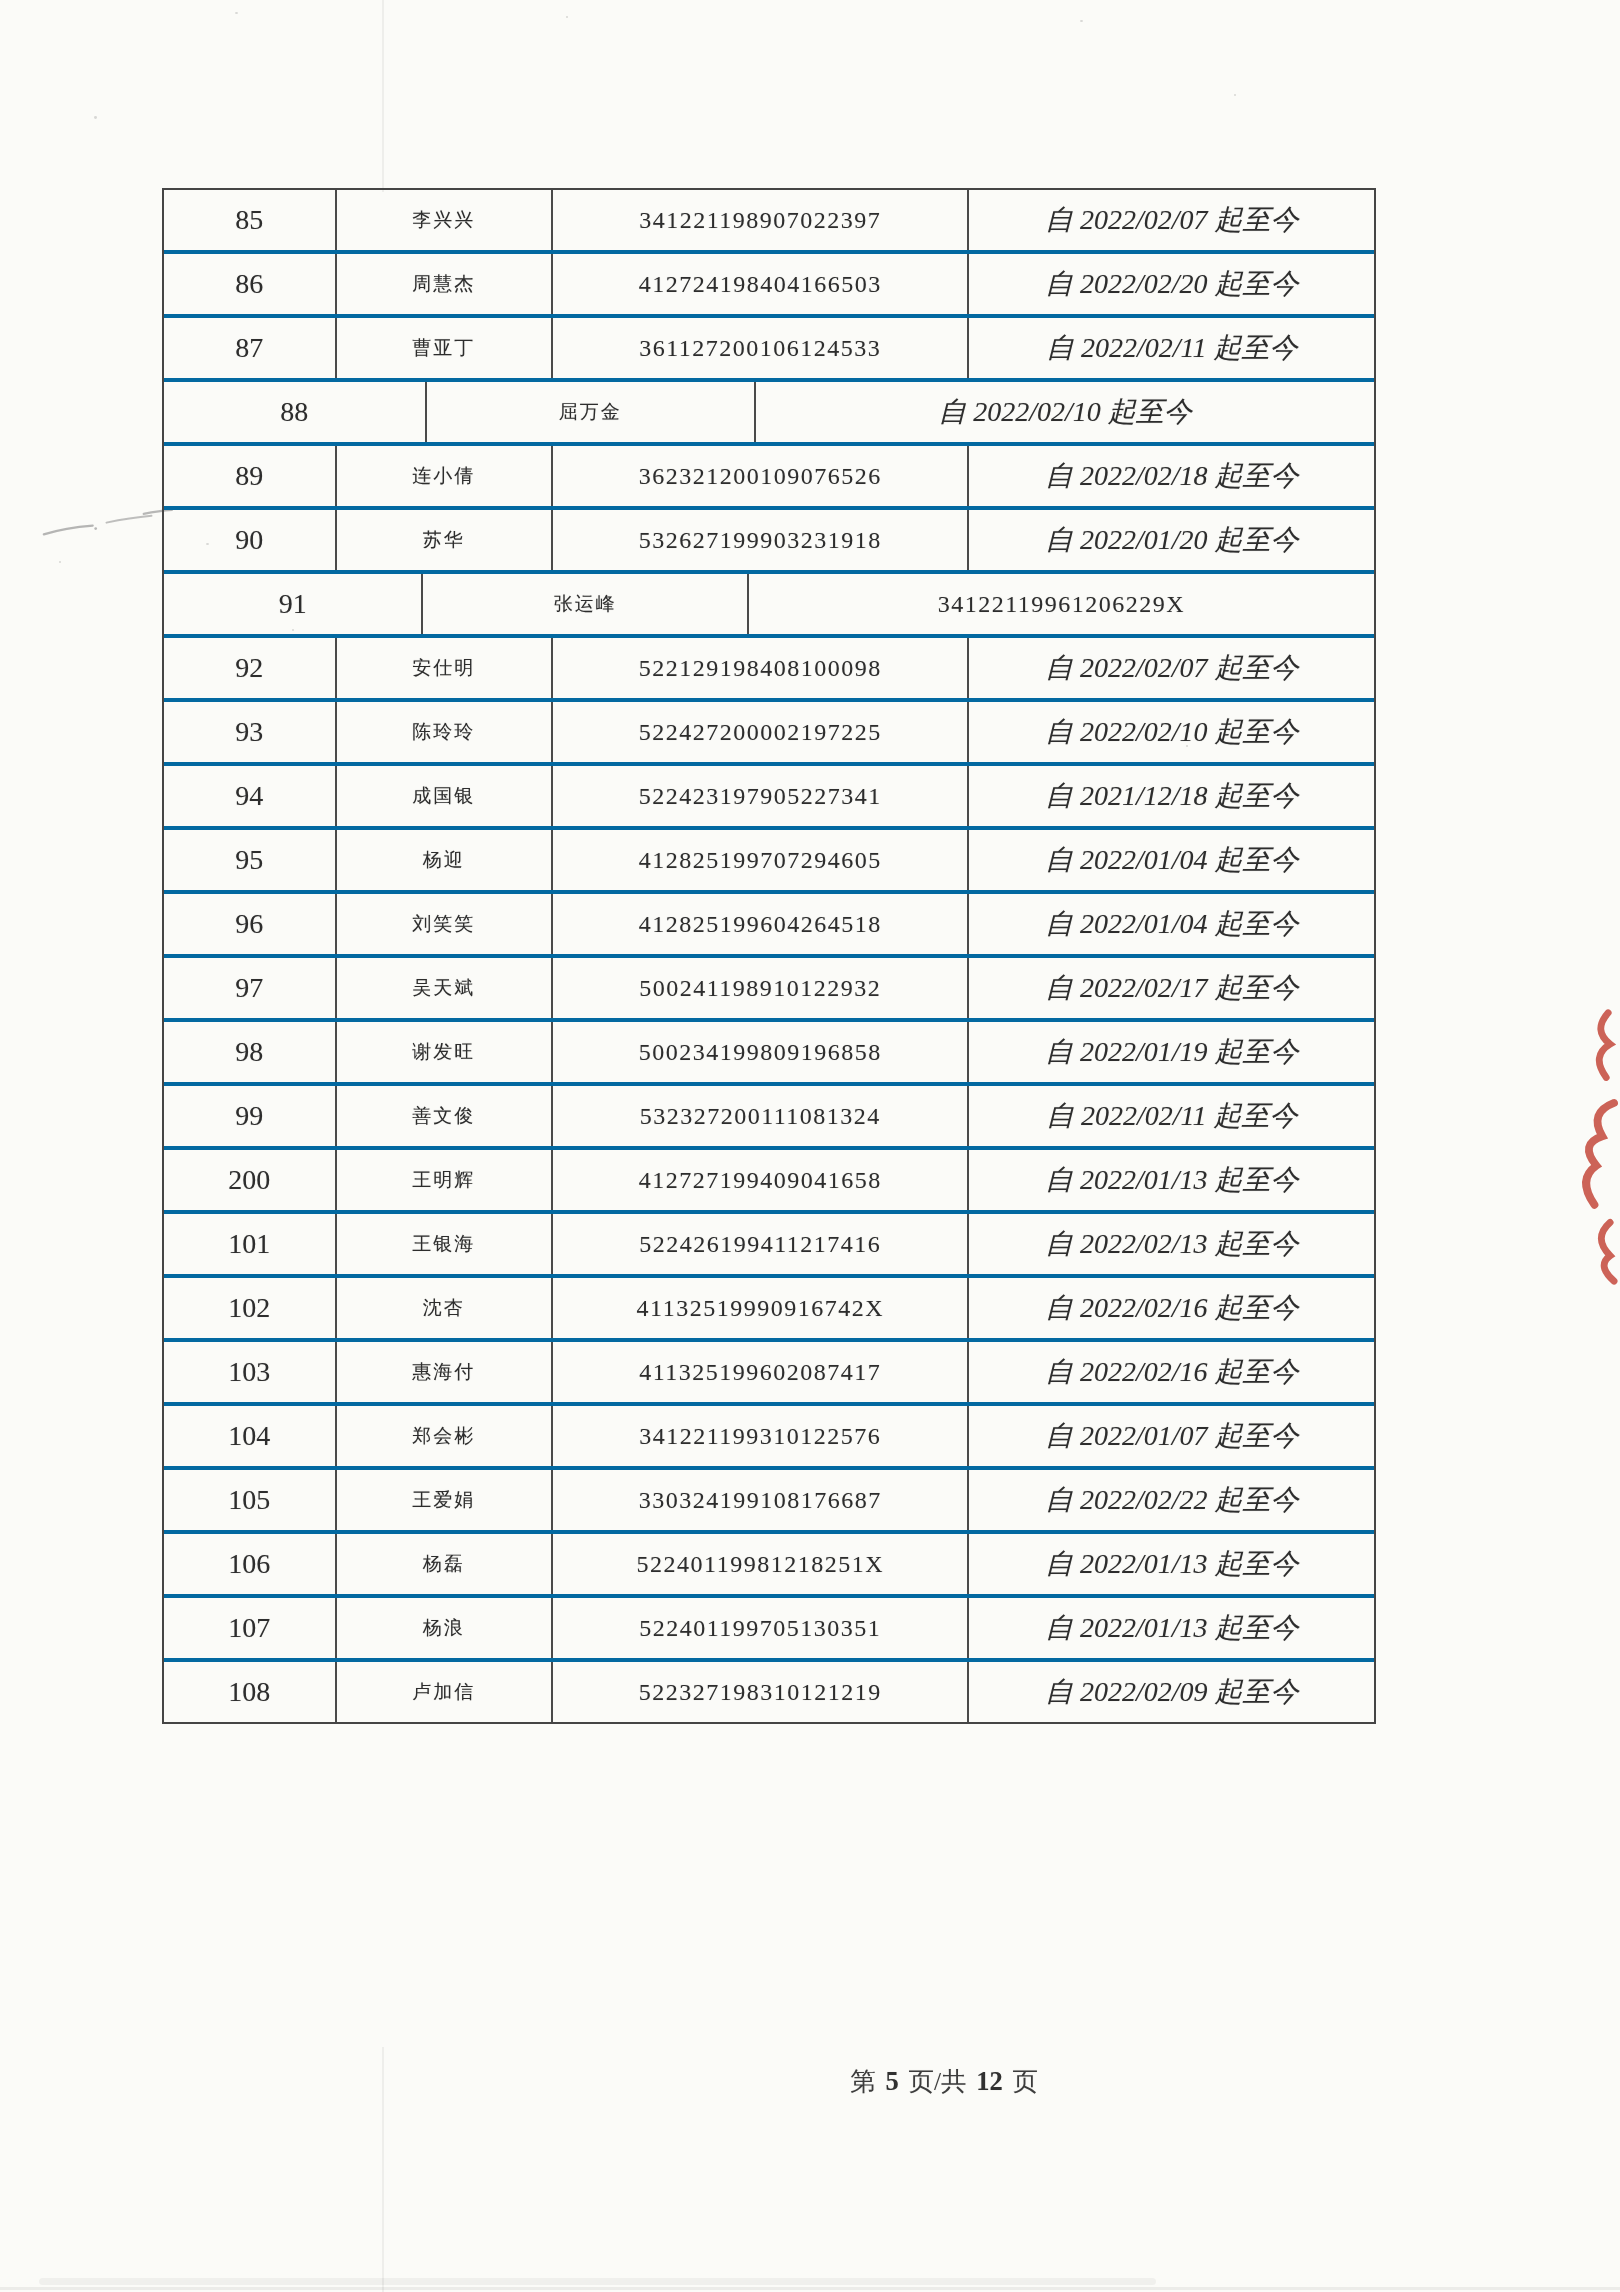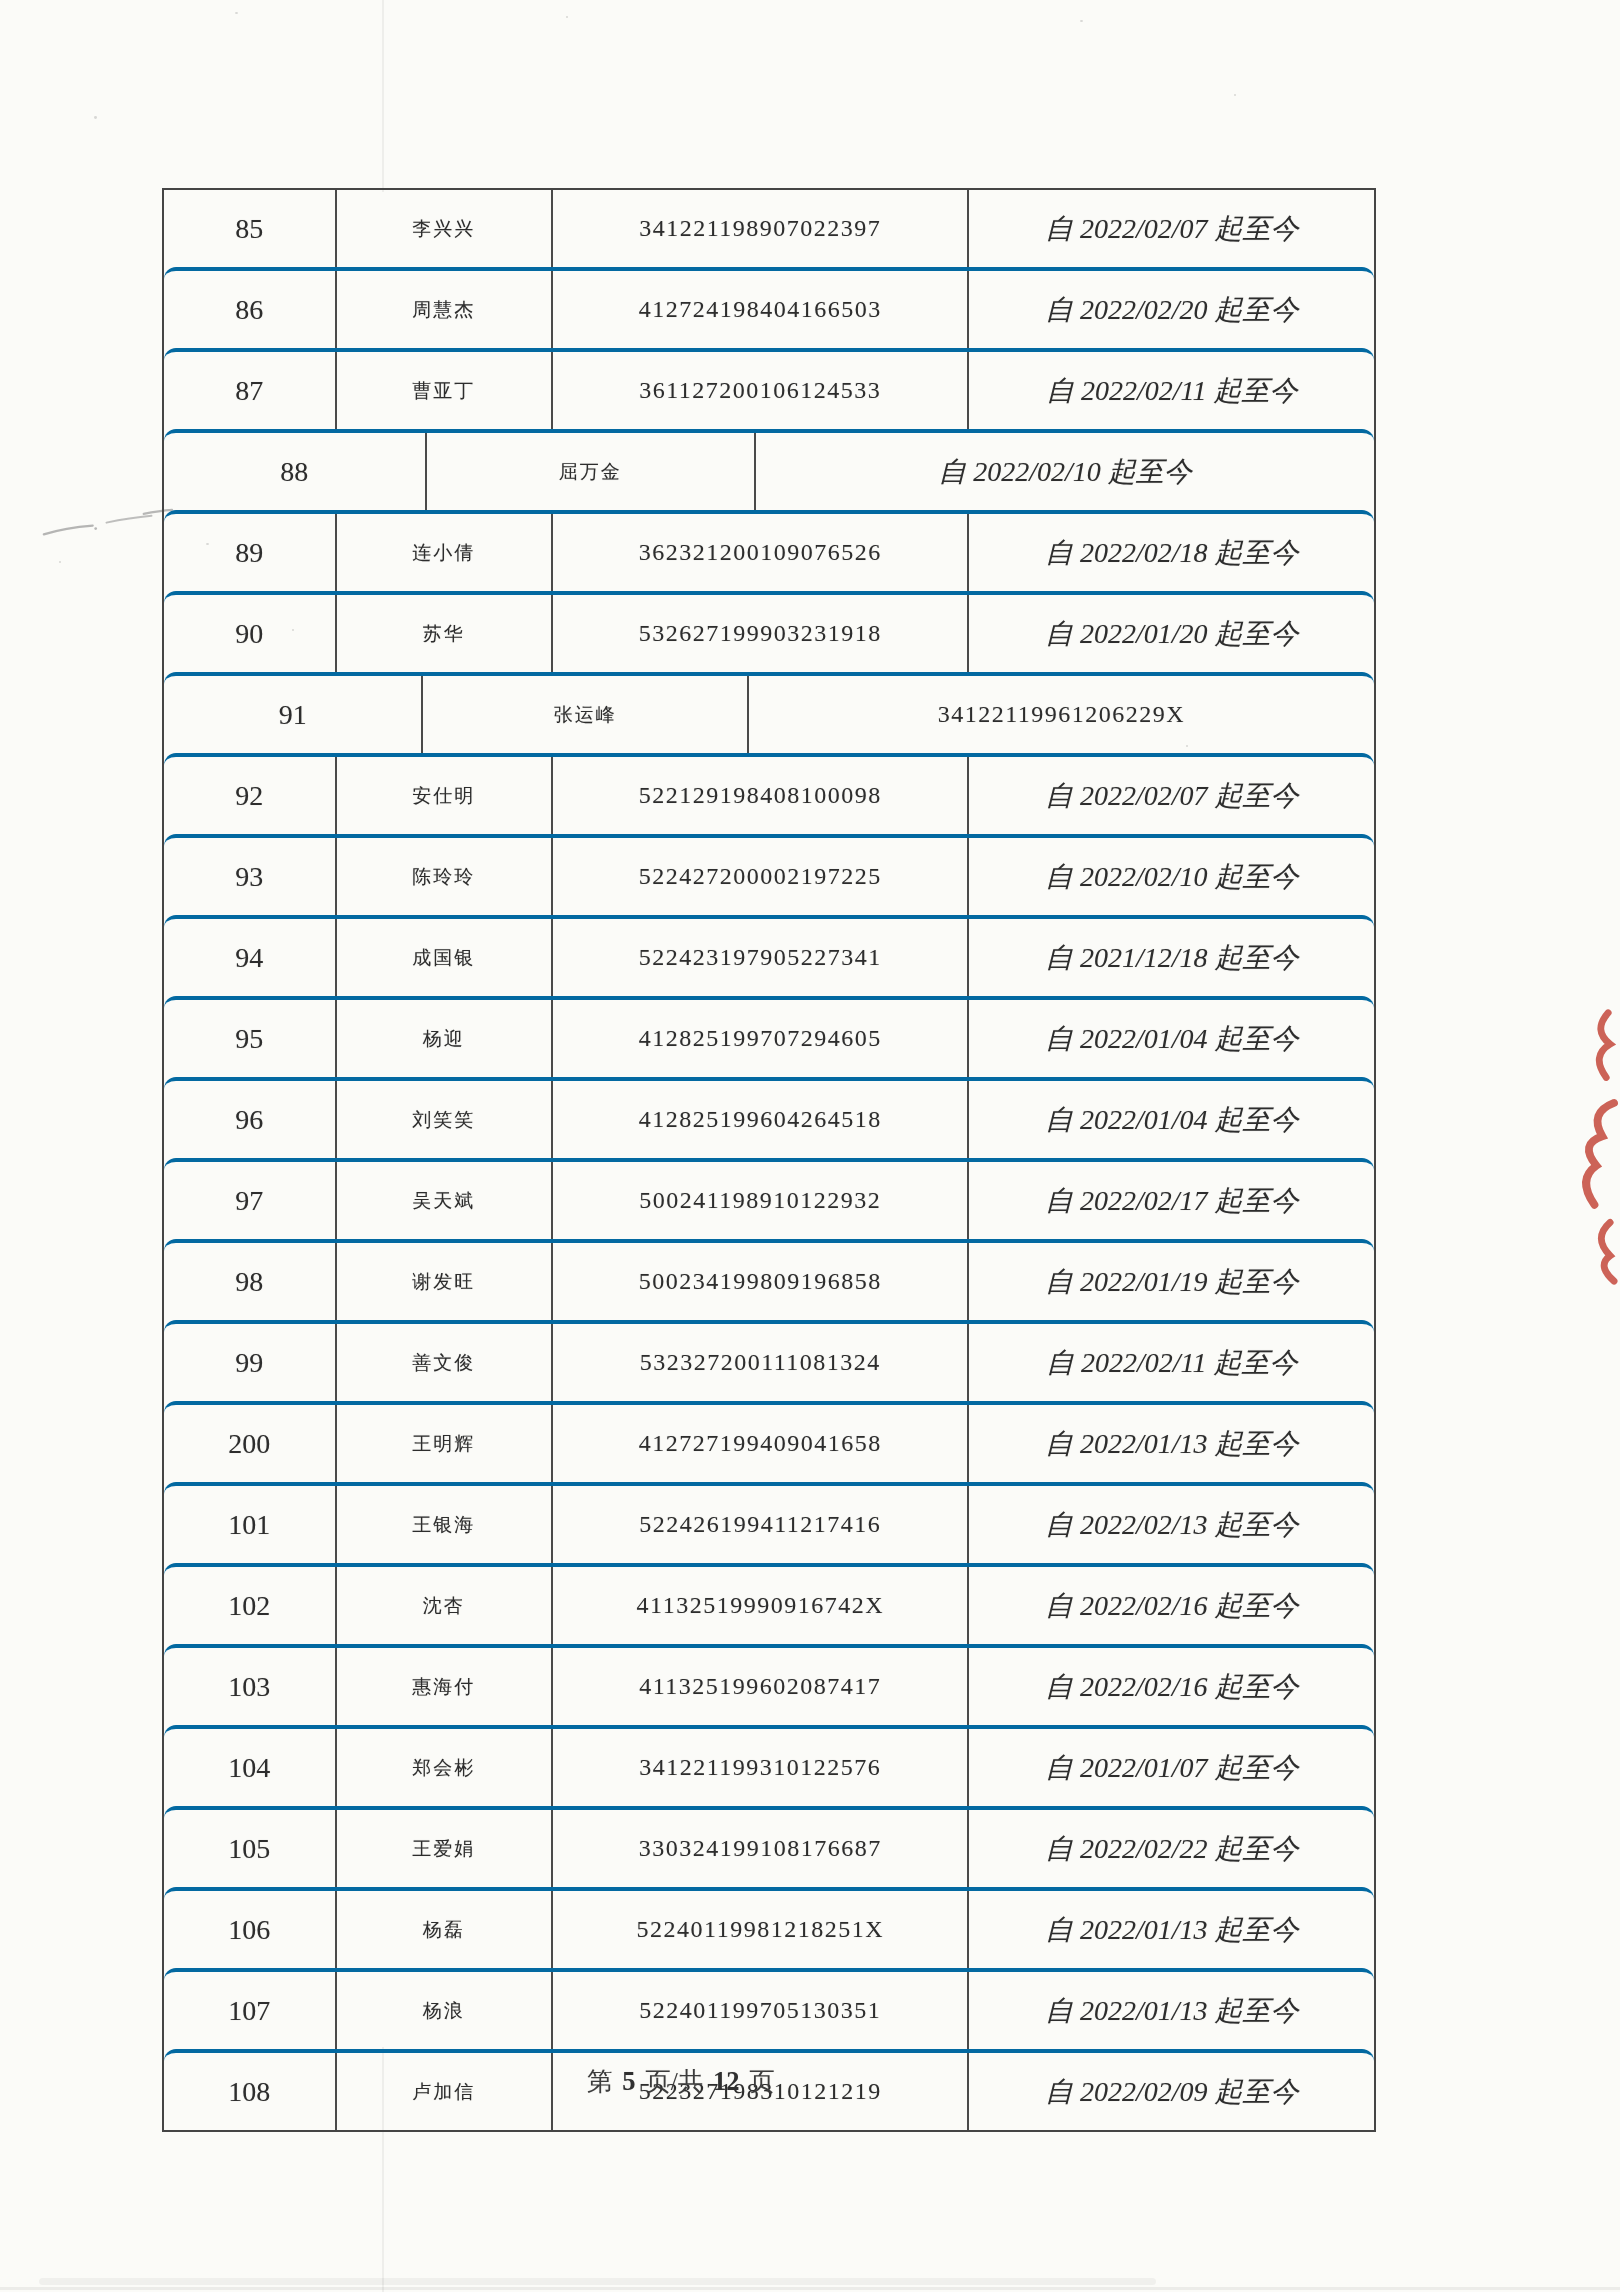--- a/index.html
+++ b/index.html
@@ -7,37 +7,37 @@
     width:1620px;height:2293px;position:relative;overflow:hidden;
     background:#fbfbf8;
     font-family:"Liberation Serif","DejaVu Serif",serif;
   }
   
   .roster{
     position:absolute;left:162px;top:188px;width:1210px;
     border:2px solid #454545;
     background:transparent;
   }
-  .row{display:flex;height:77px;border-radius:12px;}
+  .row{display:flex;height:60px;}
   .row + .row{border-top:4px solid #0369a1;}
   .cell{
     display:flex;align-items:center;justify-content:center;
     box-sizing:border-box;color:#2d2d2d;
     text-shadow:0 0 1px rgba(40,40,40,.25);
     white-space:nowrap;
   }
   .cell + .cell{border-left:2px solid #4a4a4a;}
   .c-no{flex:175 0 0;font-size:28px;}
   .c-name{flex:220 0 0;font-size:19px;letter-spacing:2px;}
   .c-id{flex:425 0 0;font-size:24px;letter-spacing:1.5px;}
   .c-period{flex:415 0 0;font-size:28px;font-style:italic;}
   
   .footer{
-    position:absolute;top:2064px;left:582px;width:431px;
-    text-align:left;font-size:25.5px;color:#3c3c3c;
+    position:absolute;top:2064px;left:612px;width:431px;
+    text-align:right;font-size:25.5px;color:#3c3c3c;
     text-shadow:0 0 1px rgba(40,40,40,.2);
   }
   .footer span{margin:0 4.9px;}
   .footer .num{font-weight:700;font-size:26.5px;color:#303030;}
   
   .crease{position:absolute;background:rgba(0,0,0,0.05);width:2px;left:382px;}
   .crease.top{top:0;height:192px;}
   .crease.bottom{top:2047px;height:246px;}
   .scan-band{position:absolute;left:39px;top:2278px;width:1117px;height:6.9px;
     background:rgba(0,0,0,0.045);border-radius:3.9px;}

